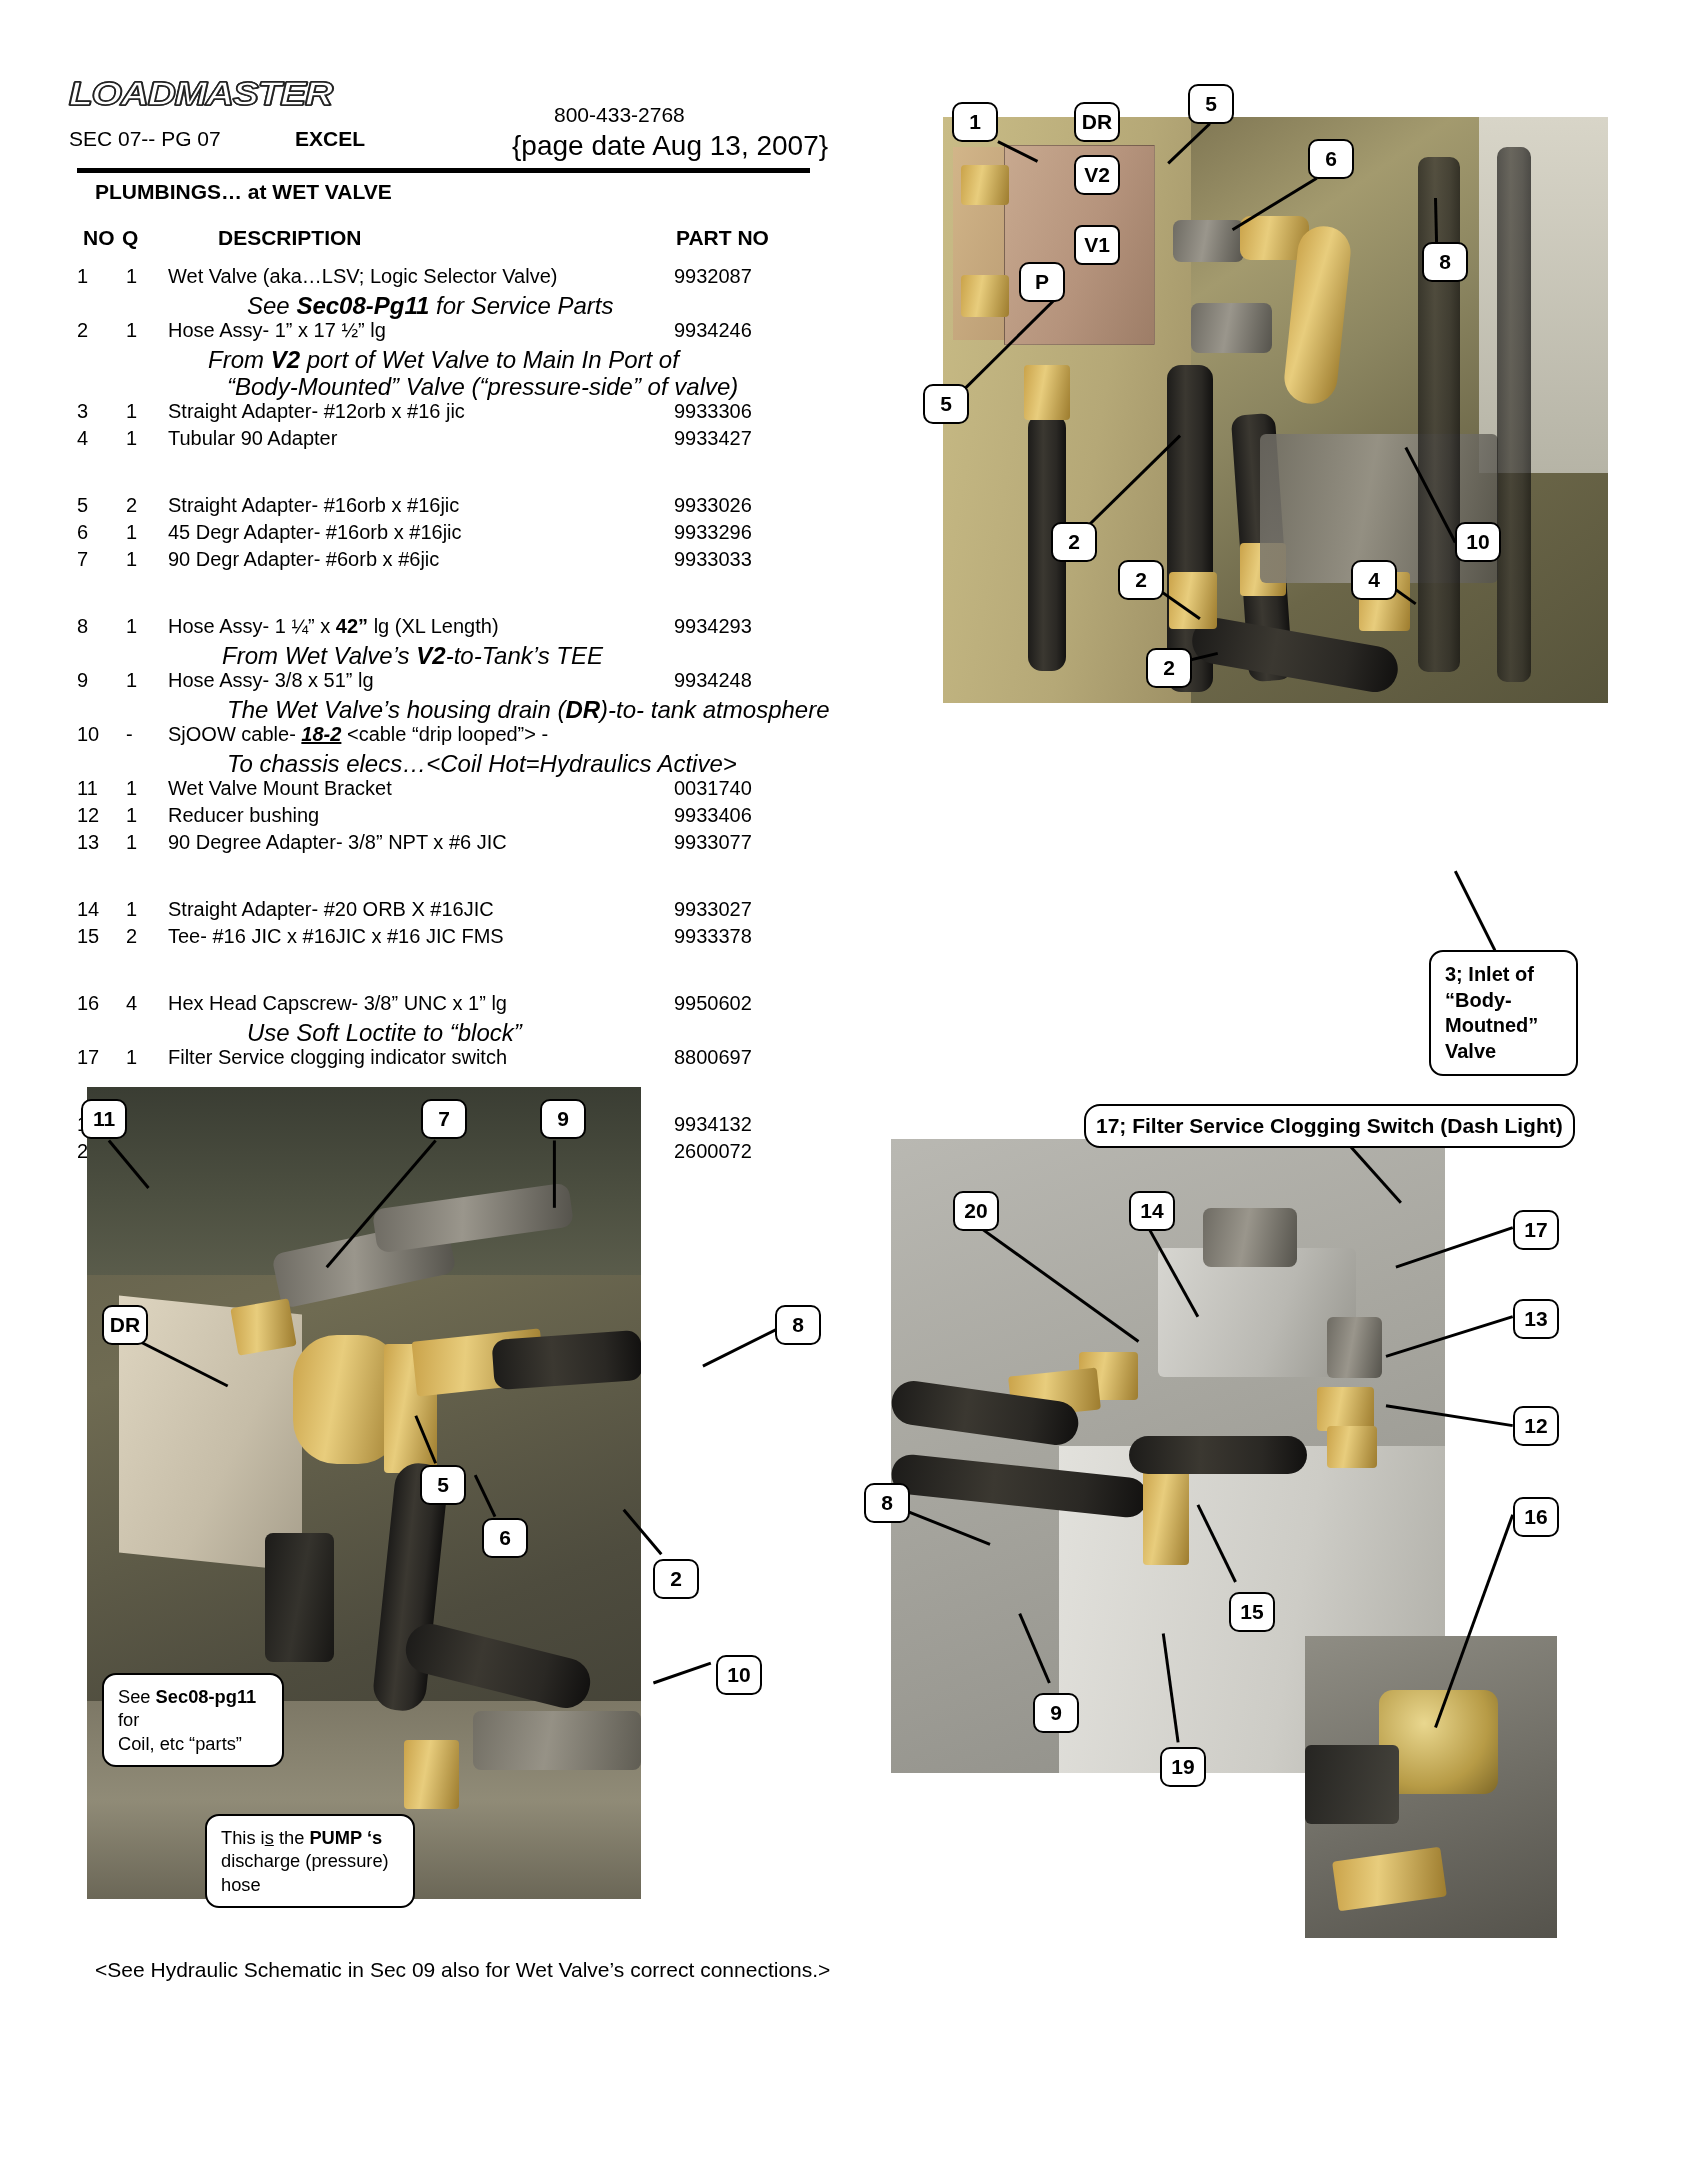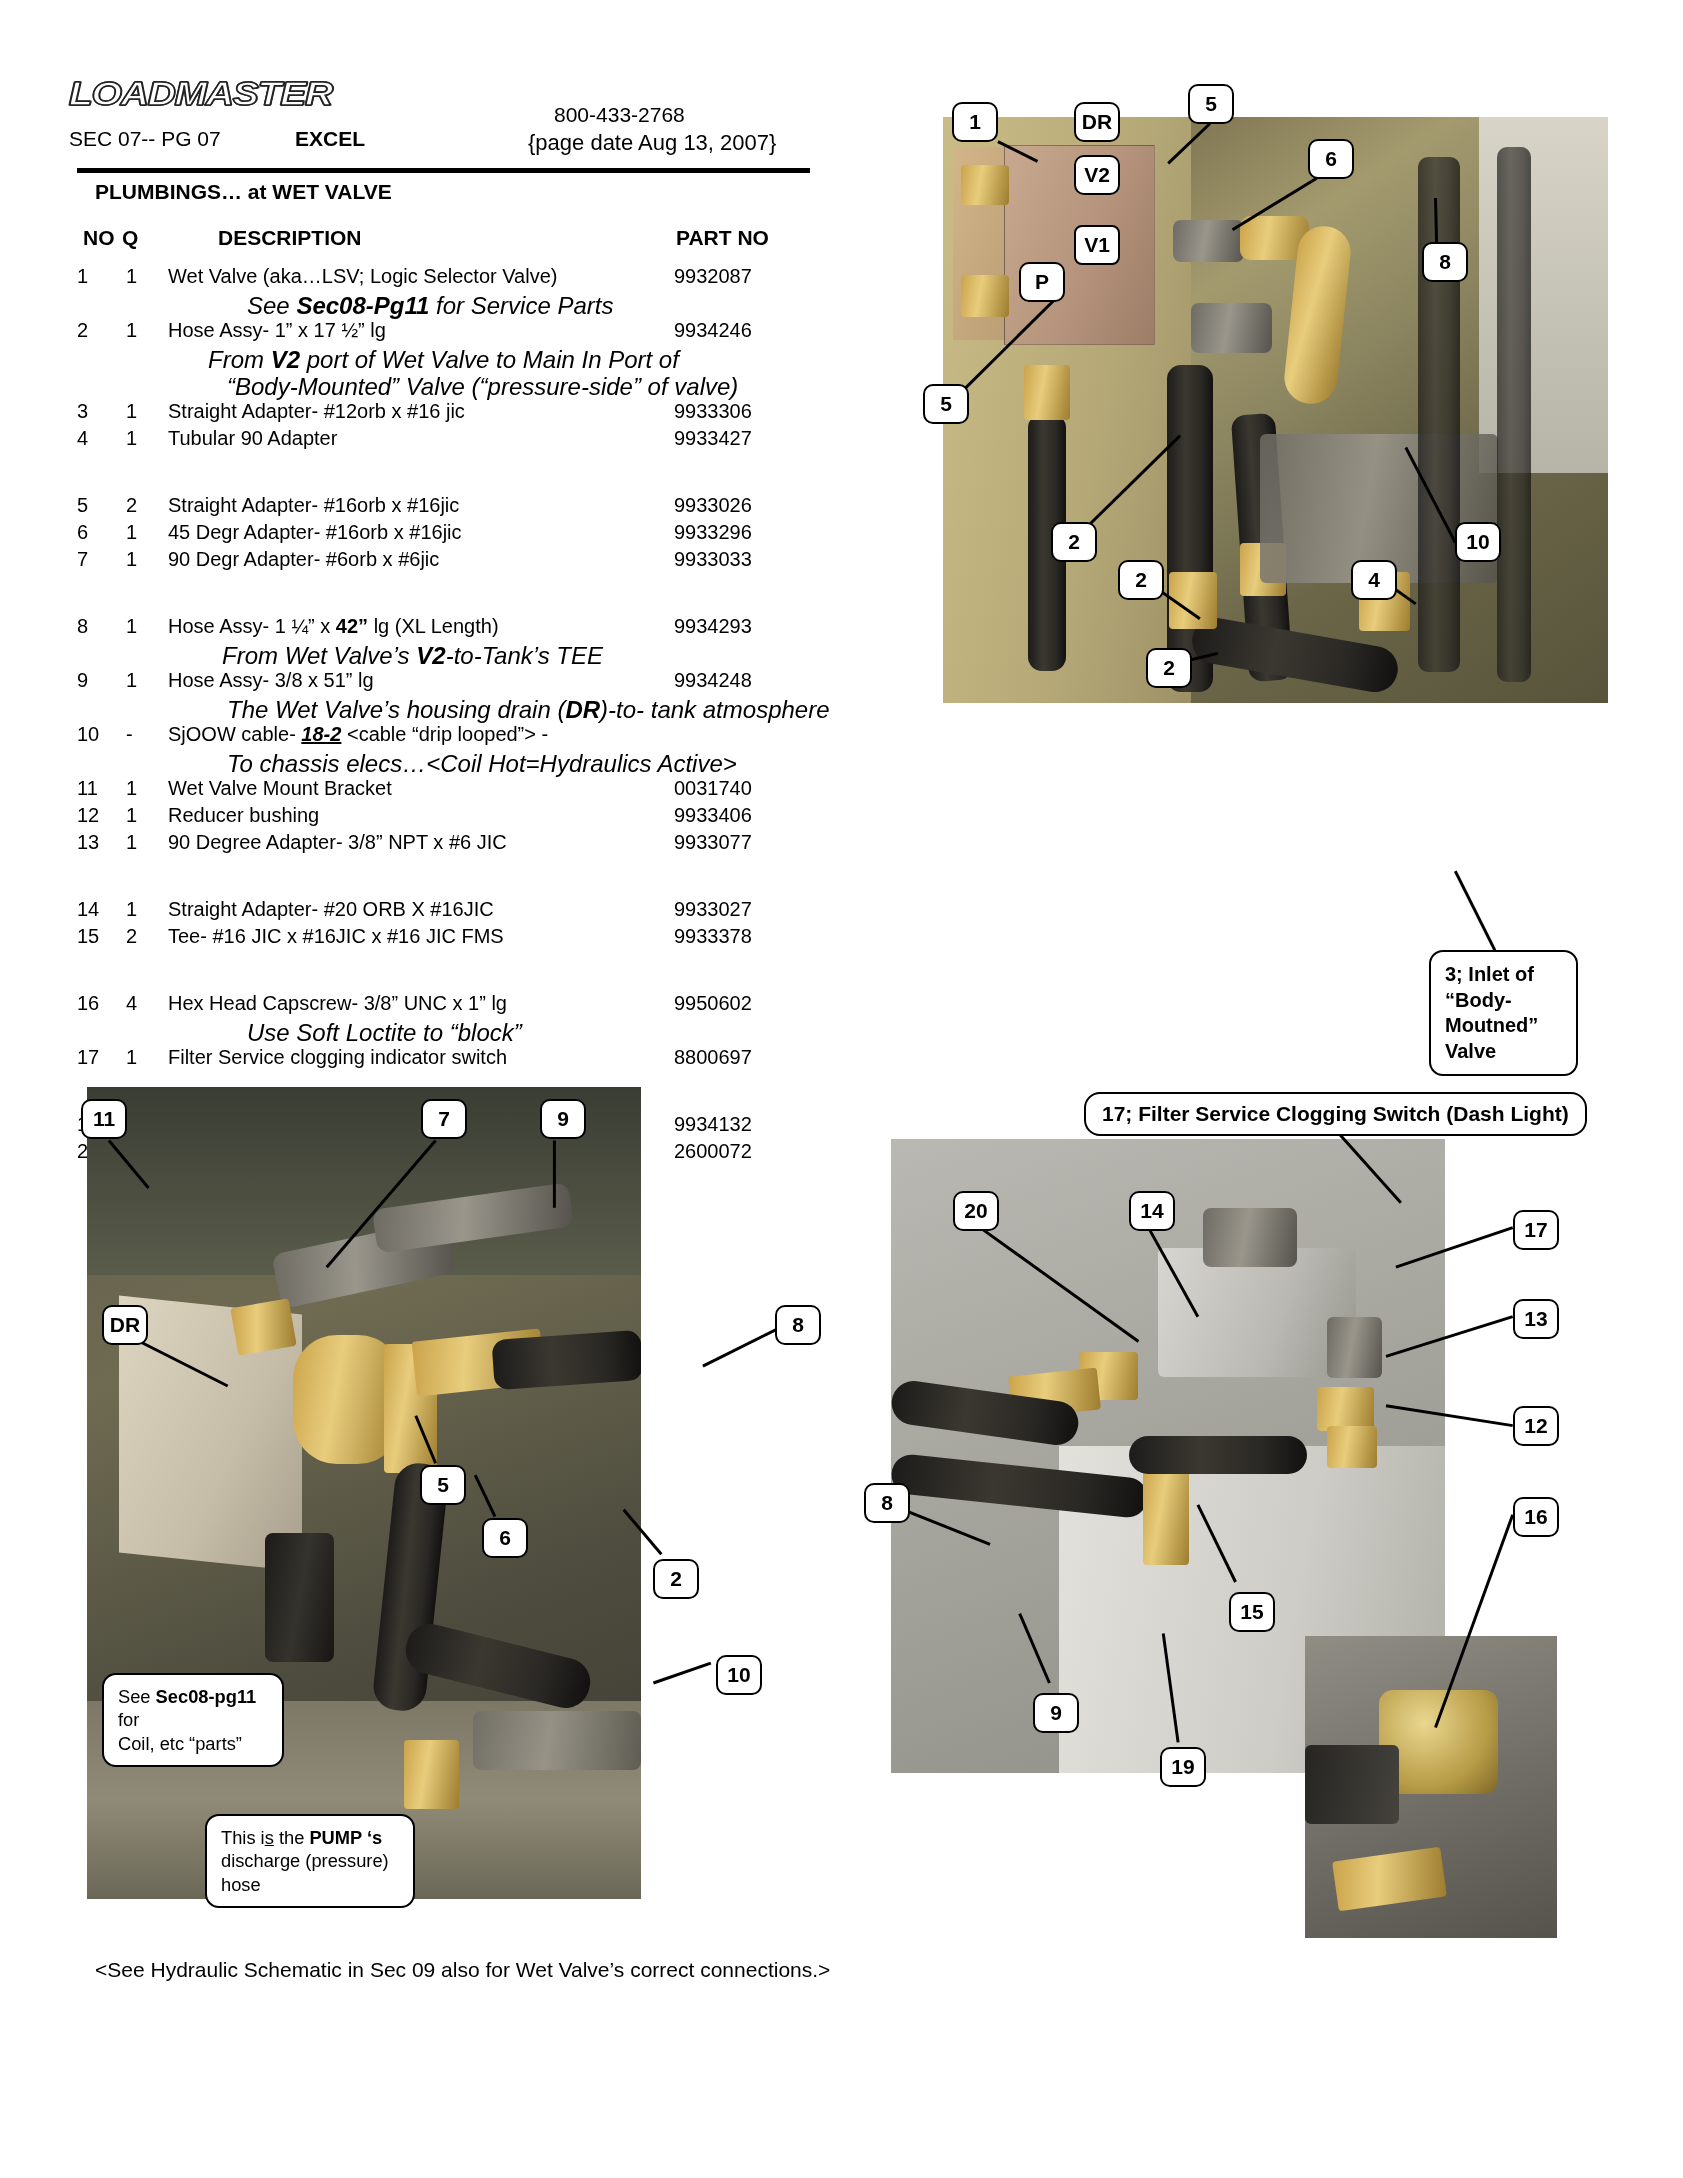--- a/index.html
+++ b/index.html
@@ -55,23 +55,23 @@
 
   #phone {
     position: absolute;
     left: 554px;
     top: 103px;
     font-size: 21px;
     white-space: nowrap;
   }
   #pagedate {
     position: absolute;
-    left: 528px;
+    left: 512px;
     top: 130px;
-    font-size: 22px;
+    font-size: 28px;
     white-space: nowrap;
   }
 
   #header-rule {
     position: absolute;
     left: 77px;
     top: 168px;
     width: 733px;
     height: 5px;
     background: #000;
@@ -232,21 +232,21 @@
     font-weight: bold;
     display: flex;
     align-items: center;
     justify-content: center;
     text-align: center;
     line-height: 1.1;
     box-sizing: border-box;
     z-index: 20;
   }
   .callout.num { width: 46px; height: 40px; }
-  .callout.wide { padding: 0 16px; }
+  .callout.wide { padding: 0 10px; margin-top: 12px; }
 
   .speech {
     position: absolute;
     background: #fff;
     border: 2.5px solid #000;
     border-radius: 14px;
     font-size: 18.3px;
     padding: 10px 14px;
     box-sizing: border-box;
     line-height: 1.28;

